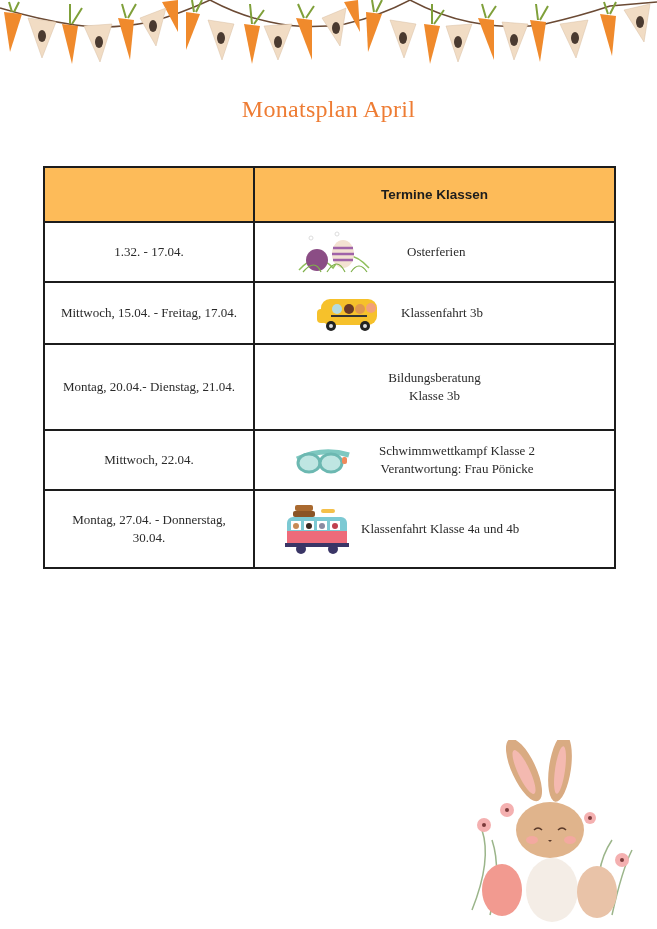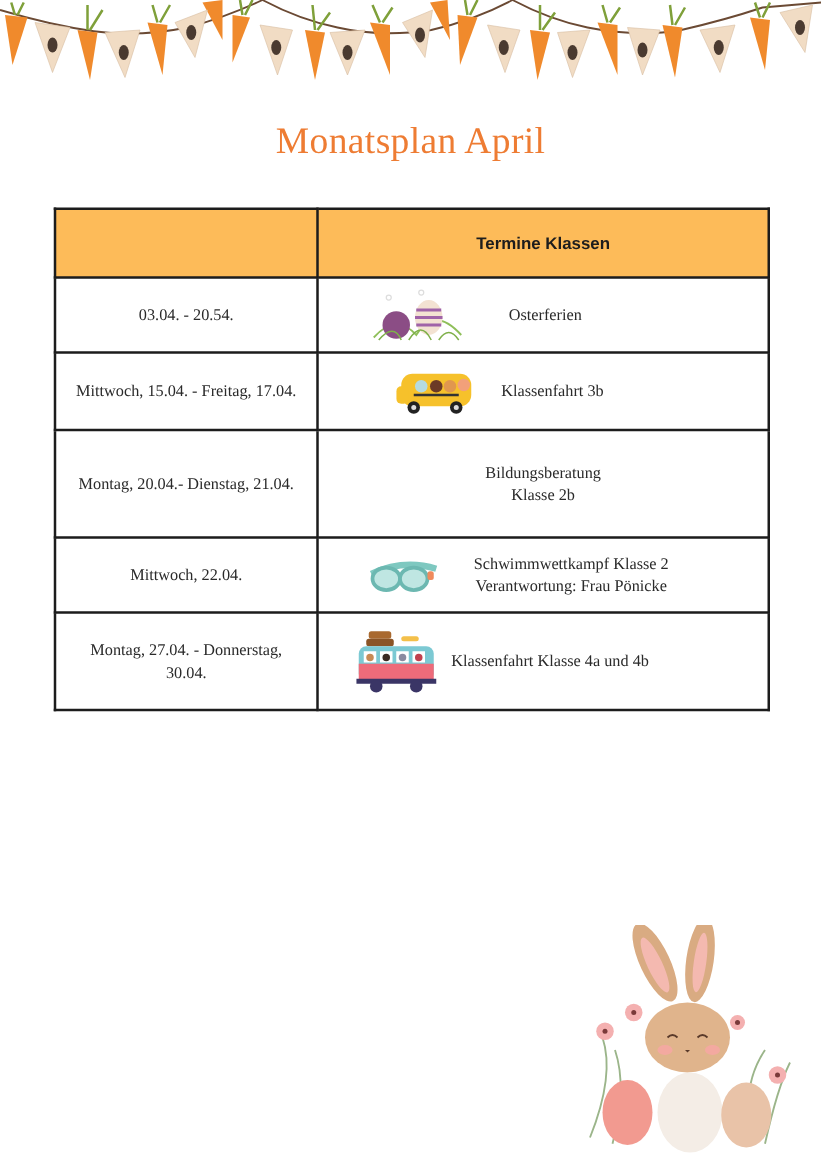--- a/index.html
+++ b/index.html
@@ -8,21 +8,21 @@
       background: #ffffff;
       position: relative; overflow: hidden;
       font-family: "DejaVu Serif", "Liberation Serif", serif;
       color: #2a2a2a;
     }
     .garland { position: absolute; left: 0; top: 0; width: 657px; height: 70px; }
     .title {
       position: absolute; left: 0; top: 96px; width: 657px;
       text-align: center;
       font-family: "Liberation Serif", "DejaVu Serif", serif;
-      font-size: 30px; color: #ee7c33; letter-spacing: 0.3px;
+      font-size: 24px; color: #ee7c33; letter-spacing: 0.3px;
     }
     table.plan {
       position: absolute; left: 43px; top: 166px;
       width: 571px;
       border-collapse: collapse;
       table-layout: fixed;
     }
     table.plan td, table.plan th {
       border: 2px solid #1c1c1c;
       text-align: center; vertical-align: middle;
@@ -109,21 +109,21 @@
       <col class="c2">
     </colgroup>
   <thead>
     <tr>
       <th></th>
       <th>Termine Klassen</th>
     </tr>
   </thead>
   <tbody>
     <tr style="height:60px">
-      <td>03.04. - 20.54.</td>
+      <td>1.32. - 17.04.</td>
       <td>
         <div class="evt" style="justify-content:flex-start;padding-left:30px;gap:36px">
           <svg width="74" height="44" viewBox="0 0 74 44">
             <path d="M2,40 Q20,20 36,38 Q50,14 72,38" stroke="#8fbf5a" stroke-width="1.5" fill="none"></path>
             <ellipse cx="46" cy="24" rx="11" ry="14" fill="#f3e2d2"></ellipse>
             <path d="M36,18 h20 M35,24 h22 M36,30 h20" stroke="#a063a8" stroke-width="2.5"></path>
             <ellipse cx="20" cy="30" rx="11" ry="11" fill="#8b4d85"></ellipse>
             <path d="M6,42 Q18,28 24,42 M30,42 Q40,26 48,42 M54,42 Q62,30 70,42" stroke="#7fb04a" stroke-width="1.2" fill="none"></path>
             <circle cx="14" cy="8" r="2" fill="#fff" stroke="#ddd"></circle>
               <circle cx="40" cy="4" r="2" fill="#fff" stroke="#ddd"></circle>
@@ -155,21 +155,21 @@
             <div>Klassenfahrt 3b</div>
           </div>
         </div>
       </td>
     </tr>
     <tr style="height:86px">
       <td>Montag, 20.04.- Dienstag, 21.04.</td>
       <td>
         <div class="evt-text">
           <div>Bildungsberatung</div>
-          <div>Klasse 2b</div>
+          <div>Klasse 3b</div>
         </div>
       </td>
     </tr>
     <tr style="height:60px">
       <td>Mittwoch, 22.04.</td>
       <td>
         <div class="evt" style="justify-content:flex-start;padding-left:28px;gap:28px">
           <svg width="56" height="30" viewBox="0 0 56 30">
             <path d="M2,14 Q28,2 54,10" stroke="#7ec8c0" stroke-width="5" fill="none"></path>
             <ellipse cx="14" cy="18" rx="11" ry="9" fill="#bfe6e2" stroke="#6cb8b1" stroke-width="3"></ellipse>

